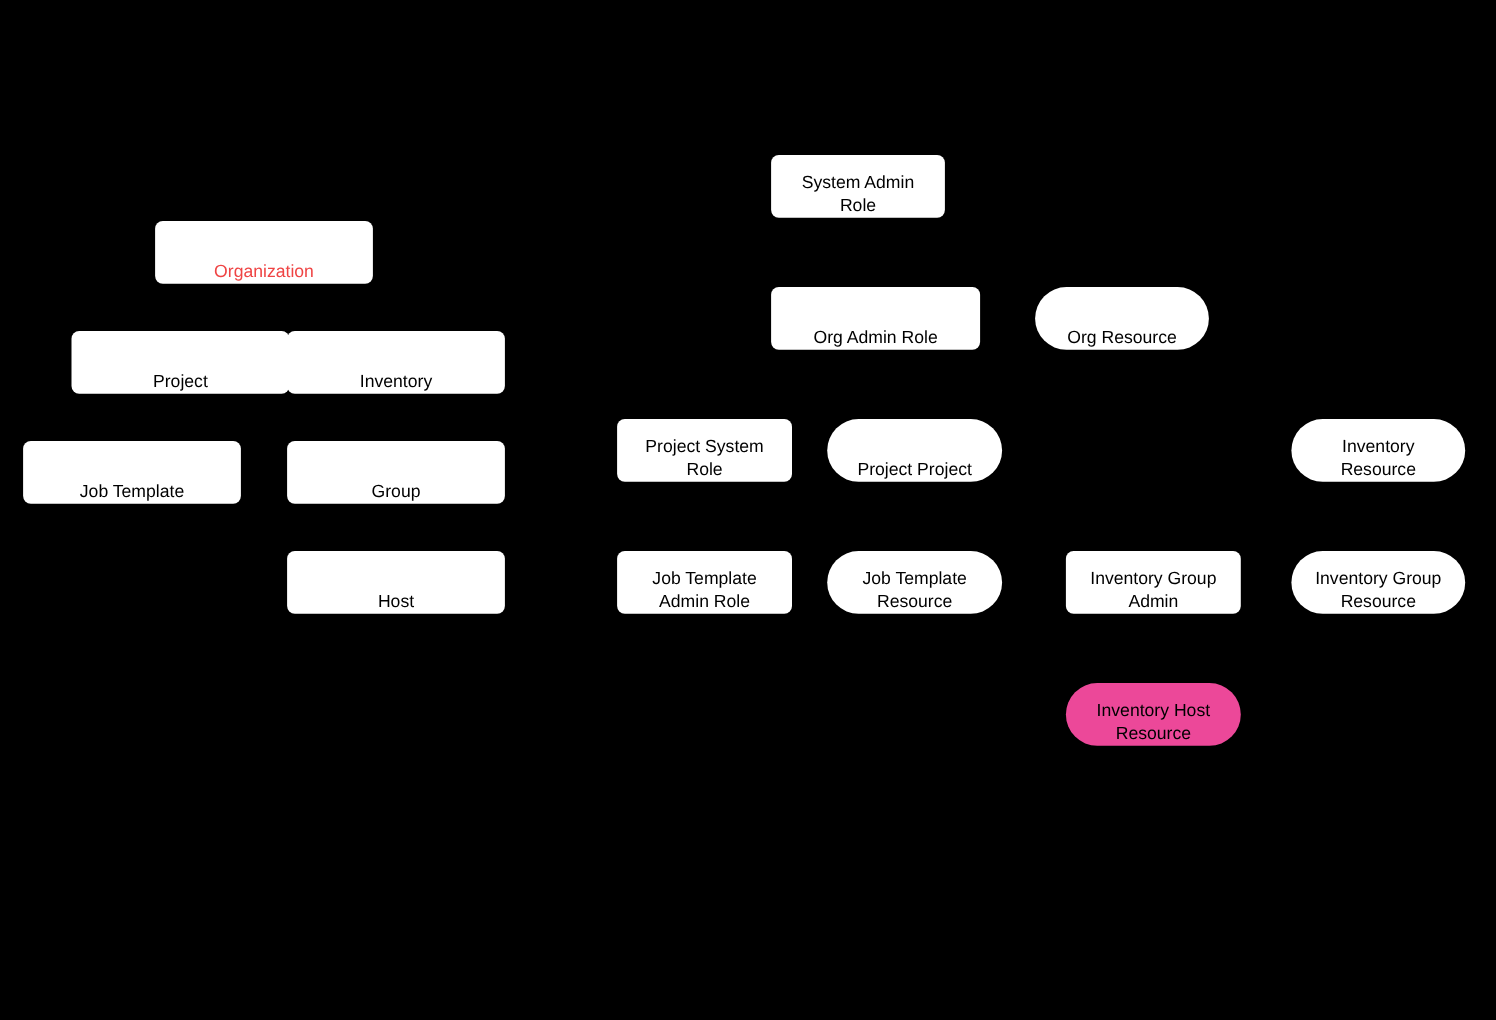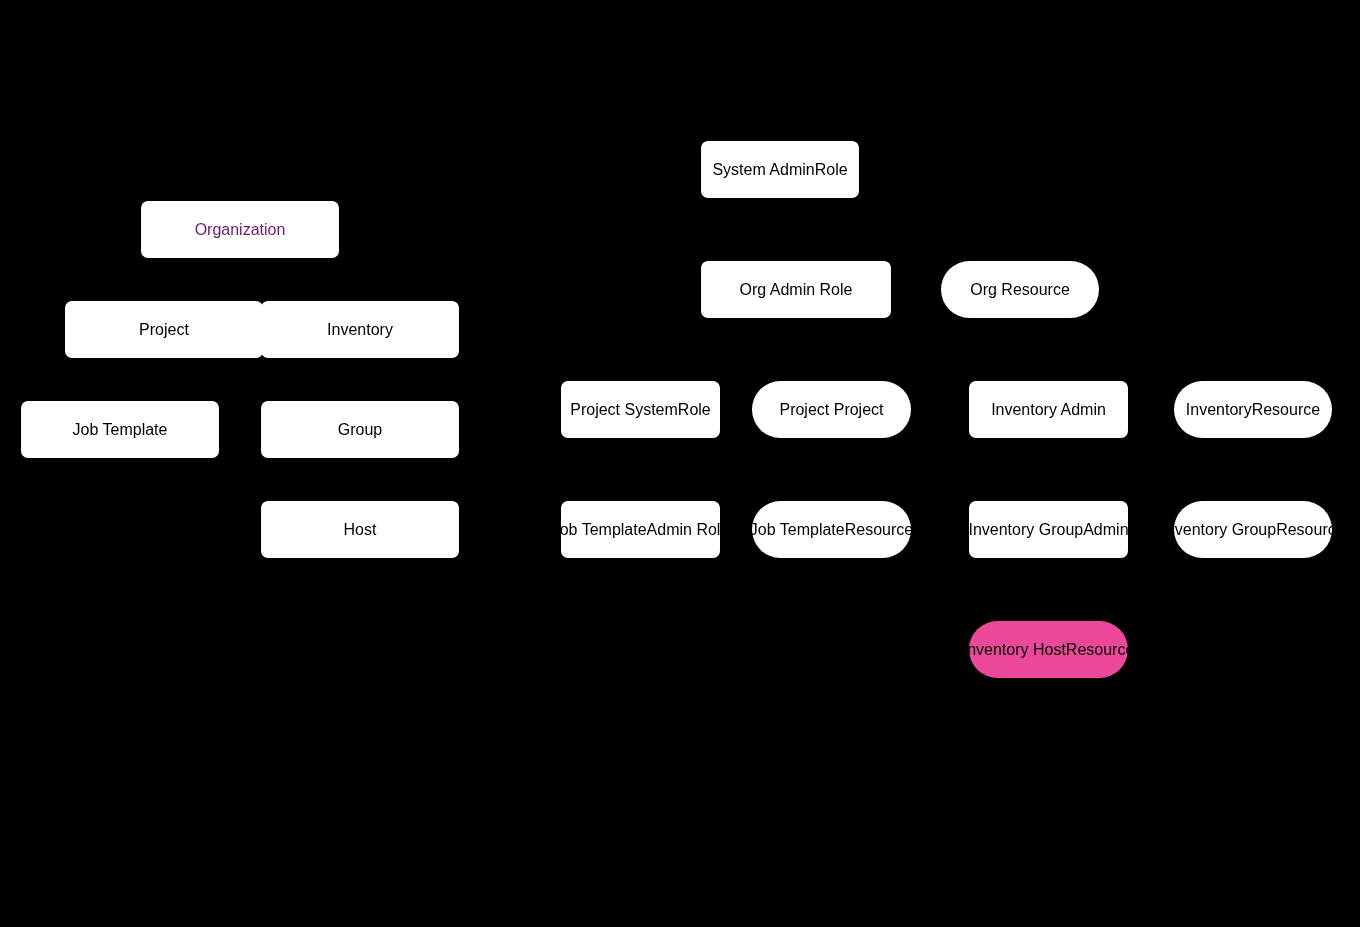--- a/index.html
+++ b/index.html
@@ -17,37 +17,37 @@
     position: relative;
     width: 1360px;
     height: 927px;
     background: #000000;
   }
   .node {
     position: absolute;
     background: #ffffff;
     color: #000000;
     display: flex;
-    flex-direction: row;
+    flex-direction: column;
     align-items: center;
-    justify-content: center;
+    justify-content: flex-end;
     text-align: center;
     font-size: 16px;
     line-height: 21px;
     box-sizing: border-box;
   }
   .node.rect { border-radius: 7px; }
   .node.pill { border-radius: 28.5px; }
   .node .line { white-space: nowrap; }
 </style>
 </head>
 <body>
 
 <div class="canvas" style="background: rgb(0, 0, 0);">
-    <div class="node rect" style="left: 141px; top: 201px; width: 198px; height: 57px; background: rgb(255, 255, 255); color: #701a75;">
+    <div class="node rect" style="left: 141px; top: 201px; width: 198px; height: 57px; background: rgb(255, 255, 255); color: #ef4444;">
       <div class="line">Organization</div>
     </div>
     <div class="node rect" style="left: 21px; top: 301px; width: 198px; height: 57px; background: rgb(255, 255, 255); color: rgb(0, 0, 0); margin-left: 44px;">
       <div class="line">Project</div>
     </div>
     <div class="node rect" style="left: 261px; top: 301px; width: 198px; height: 57px; background: rgb(255, 255, 255); color: rgb(0, 0, 0);">
       <div class="line">Inventory</div>
     </div>
     <div class="node rect" style="left: 21px; top: 401px; width: 198px; height: 57px; background: rgb(255, 255, 255); color: rgb(0, 0, 0);">
       <div class="line">Job Template</div>
@@ -68,23 +68,20 @@
     <div class="node pill" style="left: 941px; top: 261px; width: 158px; height: 57px; background: rgb(255, 255, 255); color: rgb(0, 0, 0);">
       <div class="line">Org Resource</div>
     </div>
     <div class="node rect" style="left: 561px; top: 381px; width: 159px; height: 57px; background: rgb(255, 255, 255); color: rgb(0, 0, 0);">
       <div class="line">Project System</div>
       <div class="line">Role</div>
     </div>
     <div class="node pill" style="left: 752px; top: 381px; width: 159px; height: 57px; background: rgb(255, 255, 255); color: rgb(0, 0, 0);">
       <div class="line">Project Project</div>
     </div>
-    <div class="node rect" style="left: 969px; top: 381px; width: 159px; height: 57px; background: rgb(255, 255, 255); color: rgb(0, 0, 0);">
-      <div class="line">Inventory Admin</div>
-    </div>
     <div class="node pill" style="left: 1174px; top: 381px; width: 158px; height: 57px; background: rgb(255, 255, 255); color: rgb(0, 0, 0);">
       <div class="line">Inventory</div>
       <div class="line">Resource</div>
     </div>
     <div class="node rect" style="left: 561px; top: 501px; width: 159px; height: 57px; background: rgb(255, 255, 255); color: rgb(0, 0, 0);">
       <div class="line">Job Template</div>
       <div class="line">Admin Role</div>
     </div>
     <div class="node pill" style="left: 752px; top: 501px; width: 159px; height: 57px; background: rgb(255, 255, 255); color: rgb(0, 0, 0);">
       <div class="line">Job Template</div>

